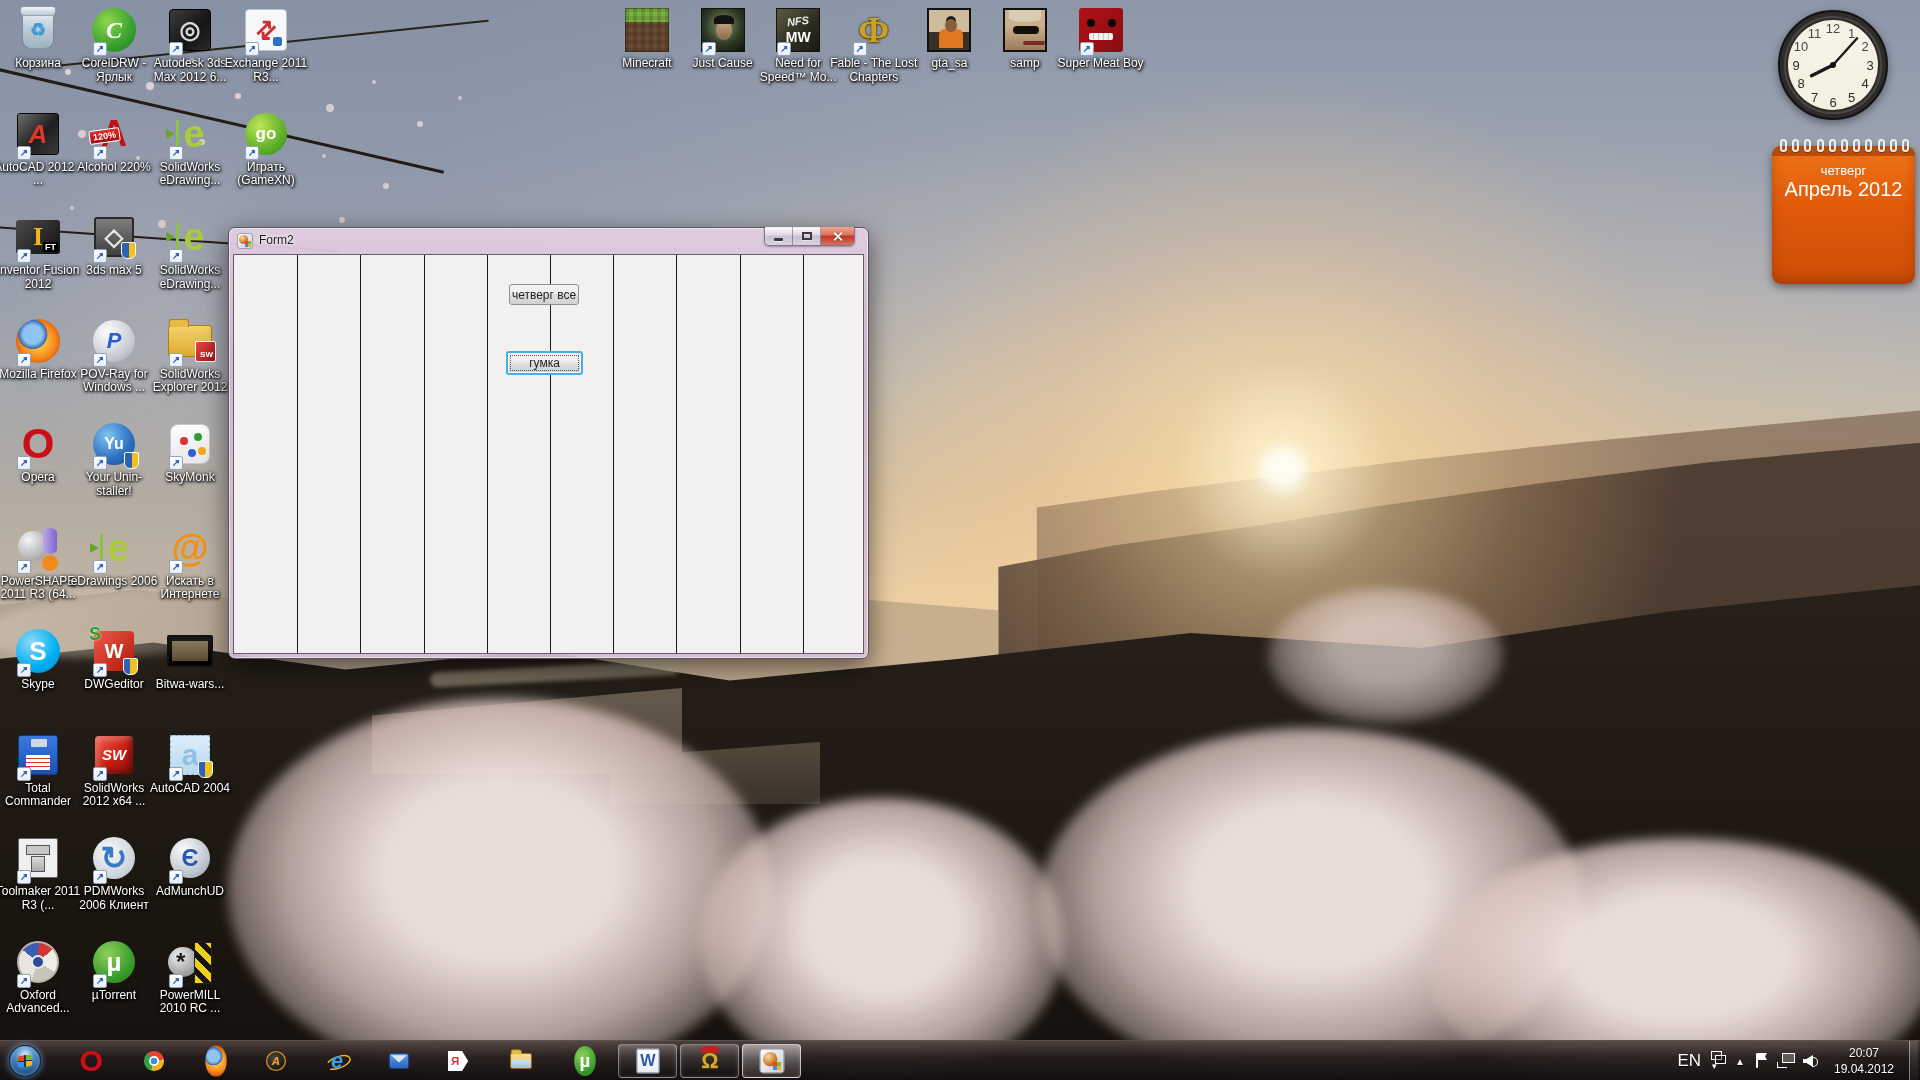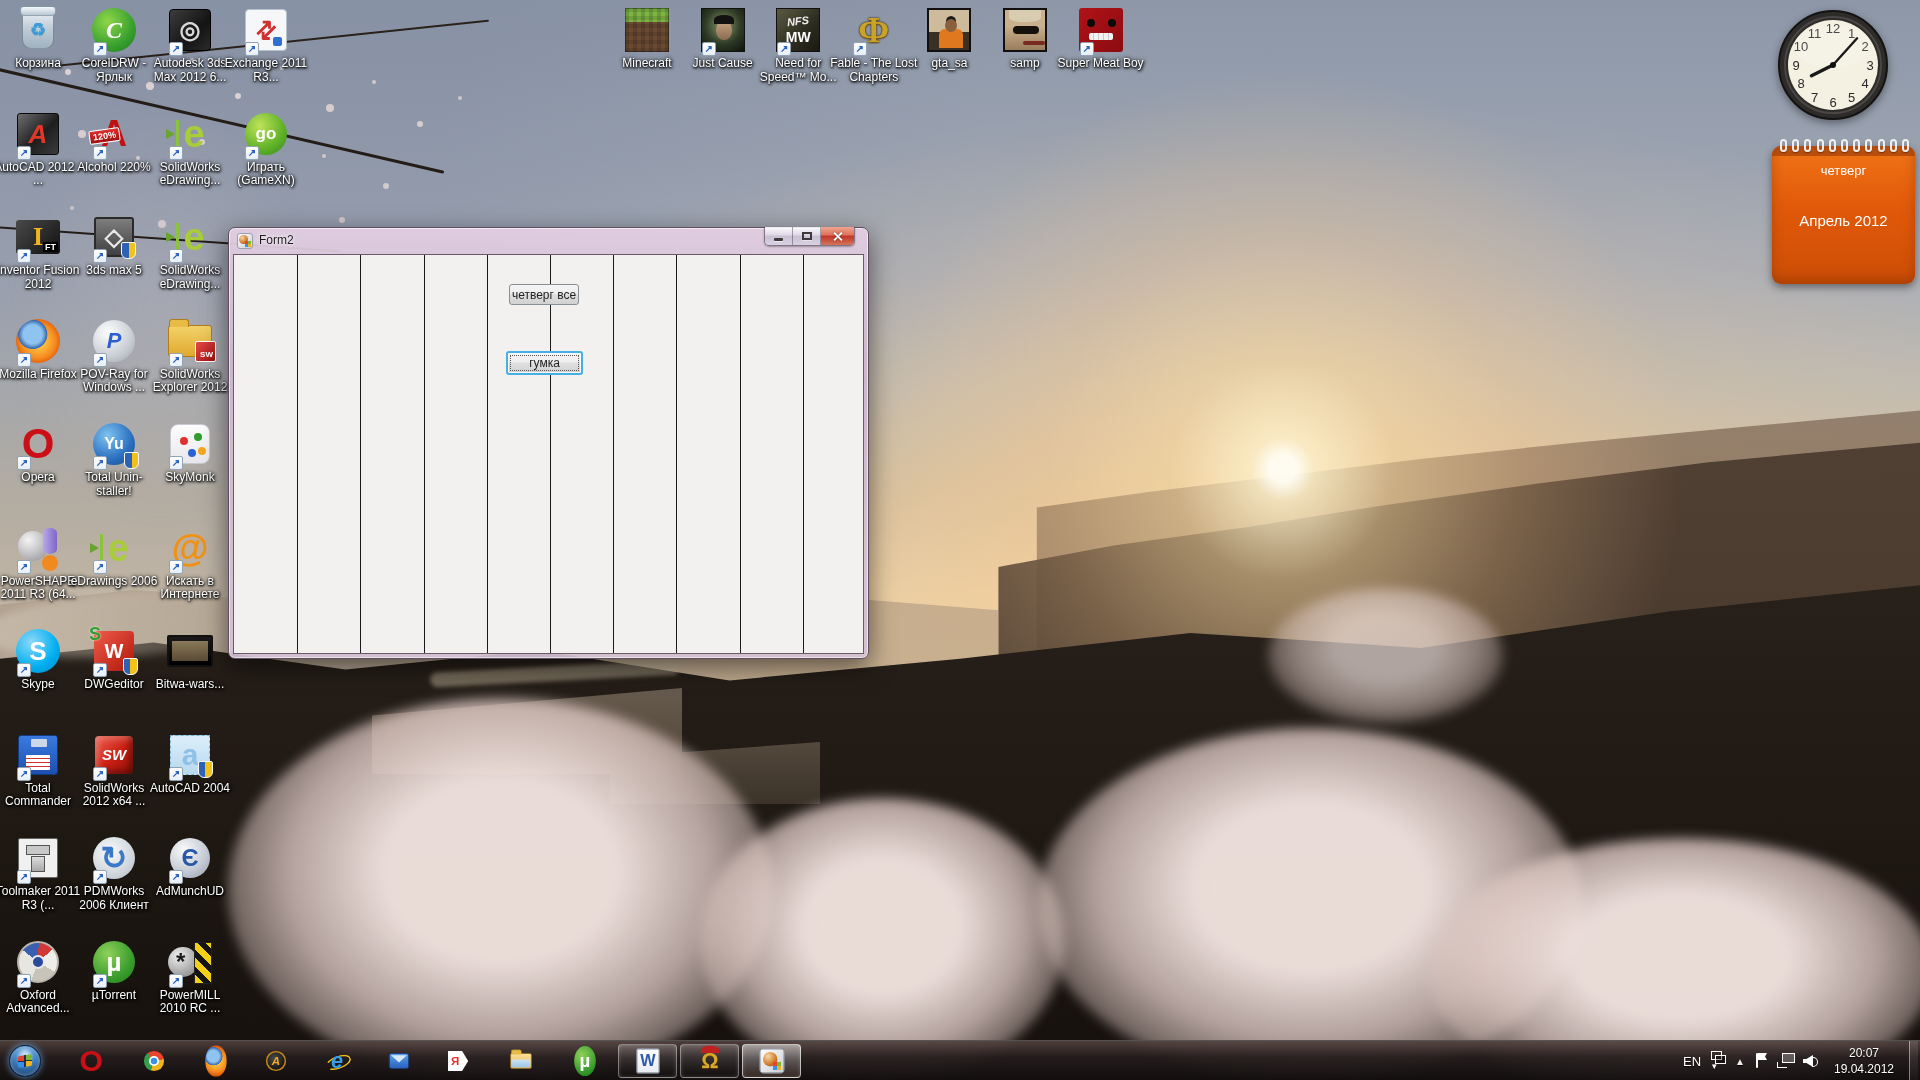--- a/index.html
+++ b/index.html
@@ -169,21 +169,21 @@
   .a-delphi::before{content:'';position:absolute;left:3px;top:3px;width:16px;height:16px;border-radius:50%;background:radial-gradient(circle at 35% 30%,#f8d8a8,#d07828 60%,#8a4a10);}
   .a-delphi::after{content:'';position:absolute;right:3px;bottom:3px;width:9px;height:9px;background:conic-gradient(#7db82f 0 25%,#f2b41e 0 50%,#3a8fe8 0 75%,#e8452e 0 100%);}
 
   
   .gadget-clock{position:absolute;left:1776px;top:8px;width:114px;height:114px;filter:drop-shadow(0 3px 4px rgba(0,0,0,.4));}
   .gadget-cal{position:absolute;left:1772px;top:146px;width:143px;height:138px;background:linear-gradient(180deg,#f07416,#e1590a 45%,#cc4e06);border-radius:9px;box-shadow:0 3px 9px rgba(0,0,0,.45),inset 0 -5px 12px rgba(110,35,0,.35);color:#fff;text-align:center;}
   .gadget-cal::before{content:'';position:absolute;left:0;right:0;top:0;height:10px;background:rgba(140,50,5,.55);border-radius:9px 9px 0 0;}
   .ring{position:absolute;top:-7px;width:7px;height:13px;border:2px solid #efefef;border-radius:4px;box-shadow:0 1px 1px rgba(0,0,0,.4);}
   .cal-wd{margin-top:17px;font-size:13px;}
   .cal-day{font-size:60px;line-height:1.02;}
-  .cal-my{font-size:15px;margin-top:34px;}
+  .cal-my{font-size:20px;}
 
   
   .win{position:absolute;left:228px;top:227px;width:641px;height:432px;background:linear-gradient(180deg,rgba(226,206,226,.95),rgba(206,184,206,.92) 30%,rgba(214,195,215,.9));border:1px solid #5f4f60;border-radius:7px;box-shadow:0 8px 26px rgba(0,0,0,.55),inset 0 0 0 1px rgba(255,255,255,.55);}
   .win-titlebar{position:relative;height:26px;}
   .win-ico{position:absolute;left:8px;top:5px;width:16px;height:16px;}
   .win-ico .mini{position:absolute;inset:0;background:linear-gradient(135deg,#fdfdfd,#c9ced6);border-radius:3px;border:1px solid #9aa0ac;}
   .win-ico .mini::before{content:'';position:absolute;left:1px;top:1px;width:9px;height:9px;border-radius:50%;background:radial-gradient(circle at 35% 30%,#f8d8a8,#d07828 60%,#8a4a10);}
   .win-ico .mini::after{content:'';position:absolute;right:1px;bottom:1px;width:6px;height:6px;background:conic-gradient(#7db82f 0 25%,#f2b41e 0 50%,#3a8fe8 0 75%,#e8452e 0 100%);}
   .win-title{position:absolute;left:30px;top:5px;font-size:12px;color:#1c1c1c;text-shadow:0 0 6px rgba(255,255,255,.95),0 0 2px rgba(255,255,255,.9);}
   .caption-btns{position:absolute;top:-1px;right:13px;height:19px;display:flex;border-radius:0 0 5px 5px;overflow:hidden;border:1px solid rgba(70,60,75,.6);border-top:none;box-shadow:0 1px 2px rgba(0,0,0,.3);}
@@ -203,21 +203,21 @@
 
   
   .taskbar{position:absolute;left:0;bottom:0;width:1920px;height:40px;background:linear-gradient(180deg,rgba(82,66,62,.92),rgba(36,28,28,.95) 42%,rgba(18,14,14,.97));border-top:1px solid rgba(255,255,255,.28);}
   .tb-start{position:absolute;left:8px;top:3px;width:34px;height:34px;display:flex;align-items:center;justify-content:center;}
   .tbi{position:absolute;top:5px;width:30px;height:30px;display:flex;align-items:center;justify-content:center;}
   .tbi .art{transform:scale(.72);}
   .tbr{position:absolute;top:3px;width:59px;height:34px;border:1px solid rgba(255,255,255,.4);border-radius:4px;background:linear-gradient(rgba(255,255,255,.2),rgba(255,255,255,.07) 50%,rgba(0,0,0,.12));box-shadow:inset 0 0 4px rgba(255,255,255,.18);display:flex;align-items:center;justify-content:center;}
   .tbr.active{background:linear-gradient(rgba(255,255,255,.5),rgba(255,255,255,.25) 50%,rgba(140,100,80,.25));border-color:rgba(255,255,255,.65);}
   .tbr .art{transform:scale(.9);}
   .tray{position:absolute;right:0;top:0;height:40px;display:flex;align-items:center;gap:9px;padding-right:2px;color:#fff;}
-  .tr-lang{font-size:13px;text-shadow:0 1px 1px #000;}
+  .tr-lang{font-size:17px;text-shadow:0 1px 1px #000;}
   .tr-kbd{position:relative;width:16px;height:20px;display:block;}
   .tr-kbd::before{content:'';position:absolute;left:1px;top:0;width:9px;height:7px;border:1px solid #fff;}
   .tr-kbd::after{content:'';position:absolute;left:5px;top:4px;width:9px;height:7px;border:1px solid #fff;background:rgba(0,0,0,.35);}
   .tr-kbd .dn{position:absolute;left:2px;top:10px;font-size:9px;color:#fff;}
   .tr-up{font-size:10px;color:#eee;text-shadow:0 1px 1px #000;}
   .tr-flag{position:relative;width:14px;height:18px;display:block;}
   .tr-flag::before{content:'';position:absolute;left:2px;top:1px;width:2px;height:15px;background:#fff;border-radius:1px;}
   .tr-flag::after{content:'';position:absolute;left:4px;top:1px;width:9px;height:7px;background:#fff;clip-path:polygon(0 0,100% 0,78% 50%,100% 100%,0 100%);}
   .tr-net{position:relative;width:17px;height:16px;display:block;}
   .tr-net::before{content:'';position:absolute;left:5px;top:0;width:11px;height:8px;border:1px solid #fff;background:rgba(255,255,255,.25);}
@@ -391,21 +391,21 @@
         </div>
         <div class="dlabel">Opera</div>
       </div>
       <div class="dicon" style="left: 76px; top: 420px;">
         <div class="dicon-img">
           <div class="art a-your-uninstaller shielded">
             <span class="glyph">Yu</span>
           </div>
           <span class="sc">↗</span>
         </div>
-        <div class="dlabel">Total Unin-staller!</div>
+        <div class="dlabel">Your Unin-staller!</div>
       </div>
       <div class="dicon" style="left: 152px; top: 420px;">
         <div class="dicon-img">
           <div class="art a-skymonk"></div>
           <span class="sc">↗</span>
         </div>
         <div class="dlabel">SkyMonk</div>
       </div>
       <div class="dicon" style="left: 0px; top: 523.5px;">
         <div class="dicon-img">

